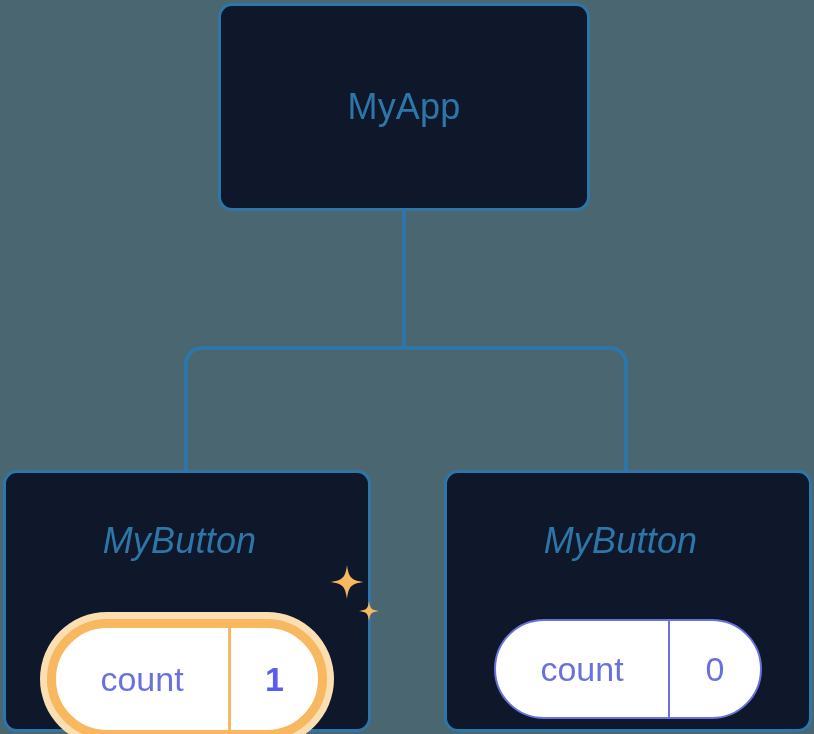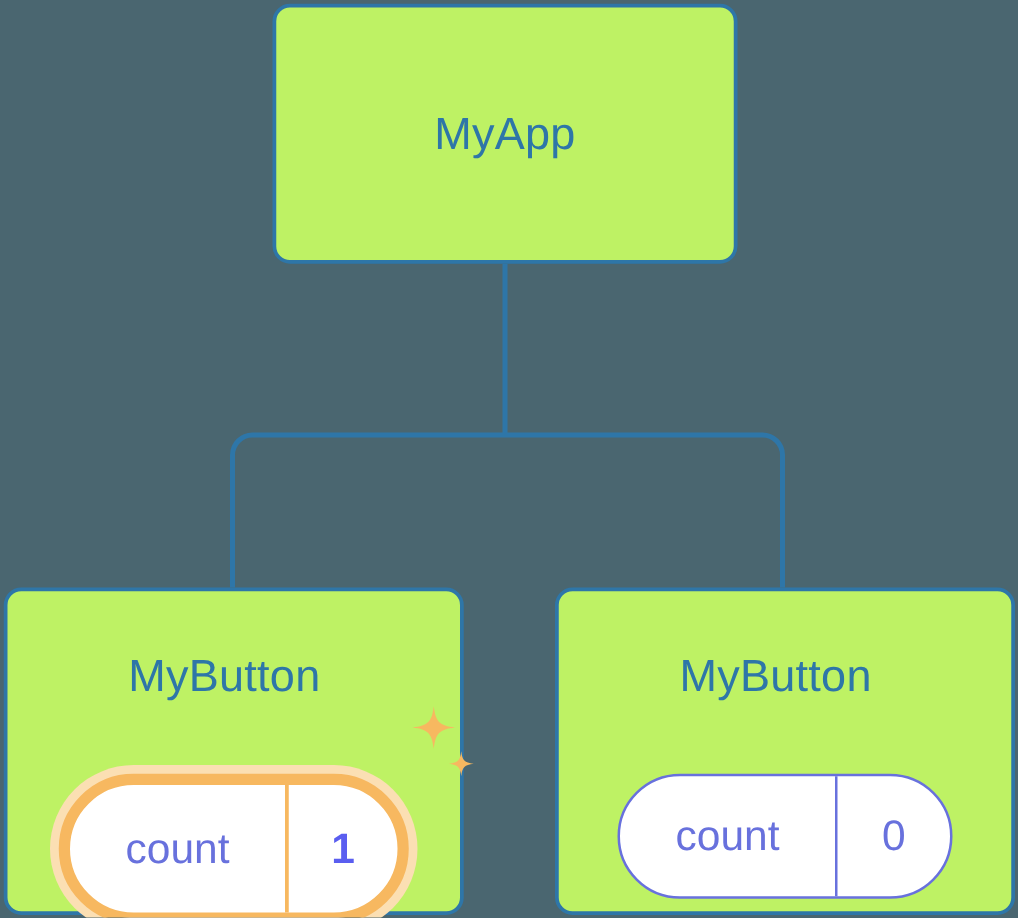--- a/index.html
+++ b/index.html
@@ -25,21 +25,21 @@
     left: 0;
     top: 0;
     width: 814px;
     height: 734px;
     z-index: 1;
   }
 
   
   .node-card {
     position: absolute;
-    background: #bef264;
+    background: #0f172a;
     border: 3px solid #2e76a8;
     border-radius: 14px;
     box-sizing: border-box;
     z-index: 2;
     padding-left: 43px;
   }
 
   
   #node-root {
     left: 218px;
@@ -78,20 +78,21 @@
     line-height: 1;
     white-space: nowrap;
   }
 
   .child-title {
     position: absolute;
     left: 0;
     right: 15px;
     top: 50px;
     text-align: center;
+    font-style: italic;
   }
 
   
   .pill-wrap {
     position: absolute;
     top: 108px;
     left: 50%;
     transform: translateX(-50%);
     margin-top: 38px;
   }

